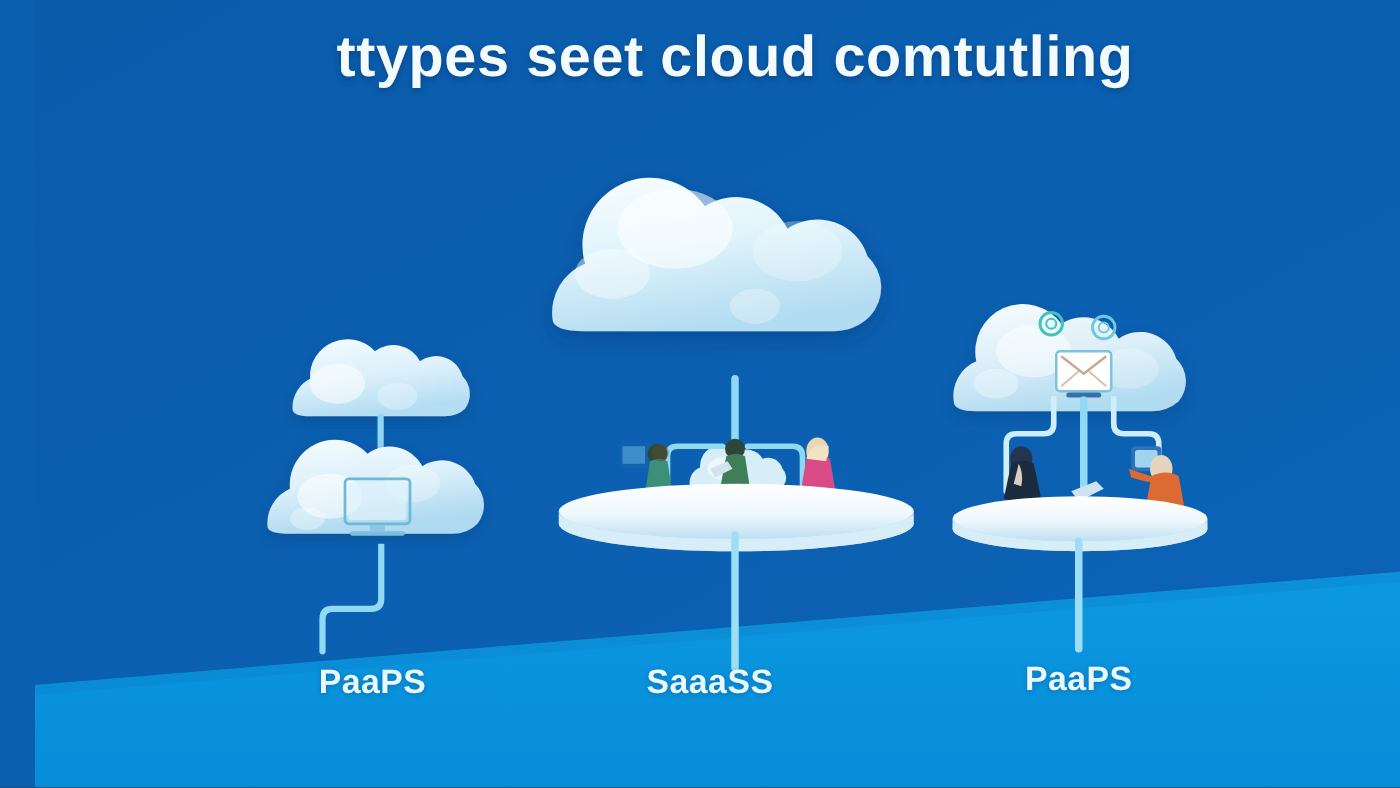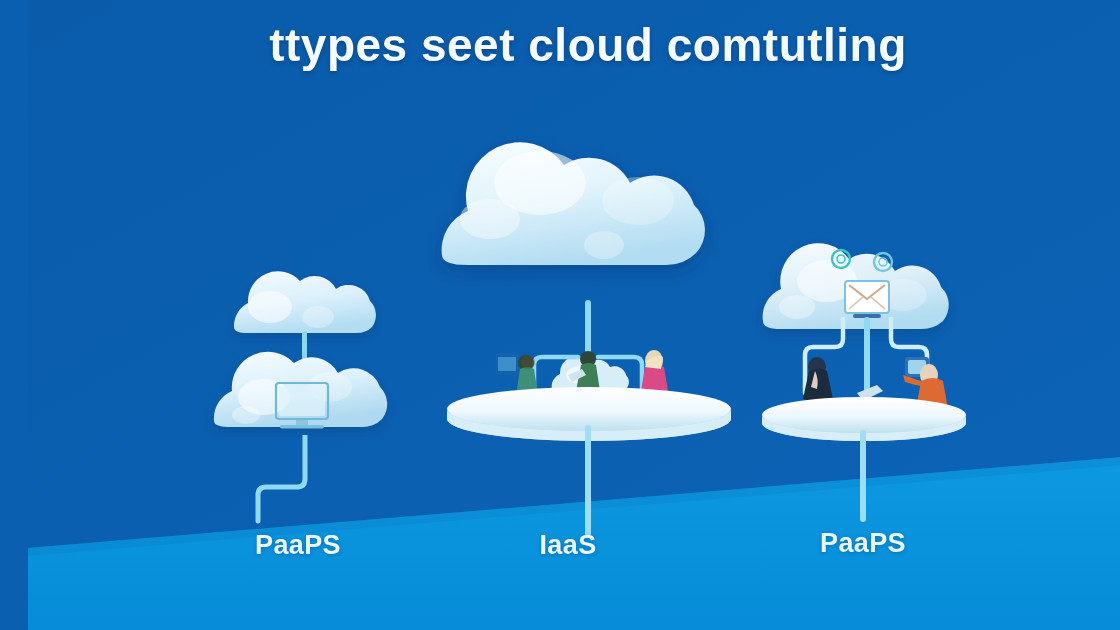--- a/index.html
+++ b/index.html
@@ -323,17 +323,17 @@
       <path d="M3 22 a102 18 0 0 0 204 0 v8 a102 18 0 0 1 -204 0 z" fill="#d7edf8"></path>
     </svg>
 
     <svg class="link-svg" style="left:90px; top:205px;" width="40" height="110" viewBox="0 0 40 110">
       <rect x="17" y="0" width="6" height="92" rx="3" fill="#9ddef6"></rect>
     </svg>
   </div>
 
   <div class="tier-label" style="left:170px; top:530px; width:200px;">PaaPS</div>
 
-  <div class="tier-label" style="left:440px; top:530px; width:200px;">IaaS</div>
+  <div class="tier-label" style="left:440px; top:530px; width:200px;">SaaaSS</div>
 
   <div class="tier-label" style="left:735px; top:528px; width:200px;">PaaPS</div>
 
 </div>
 
 </body></html>

